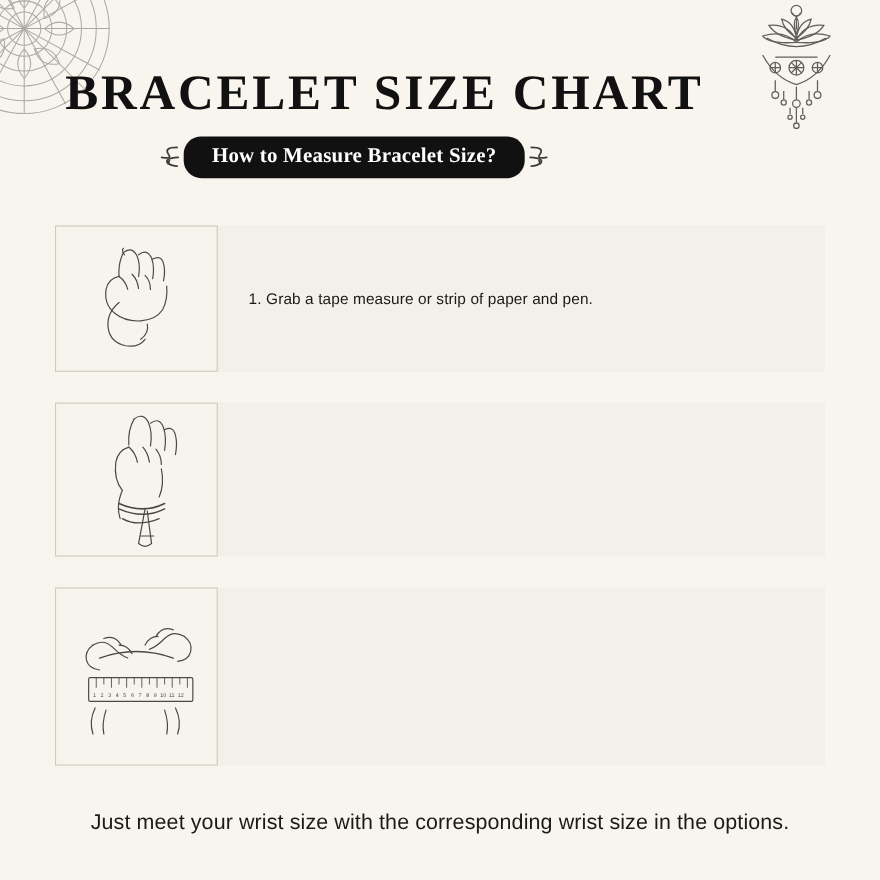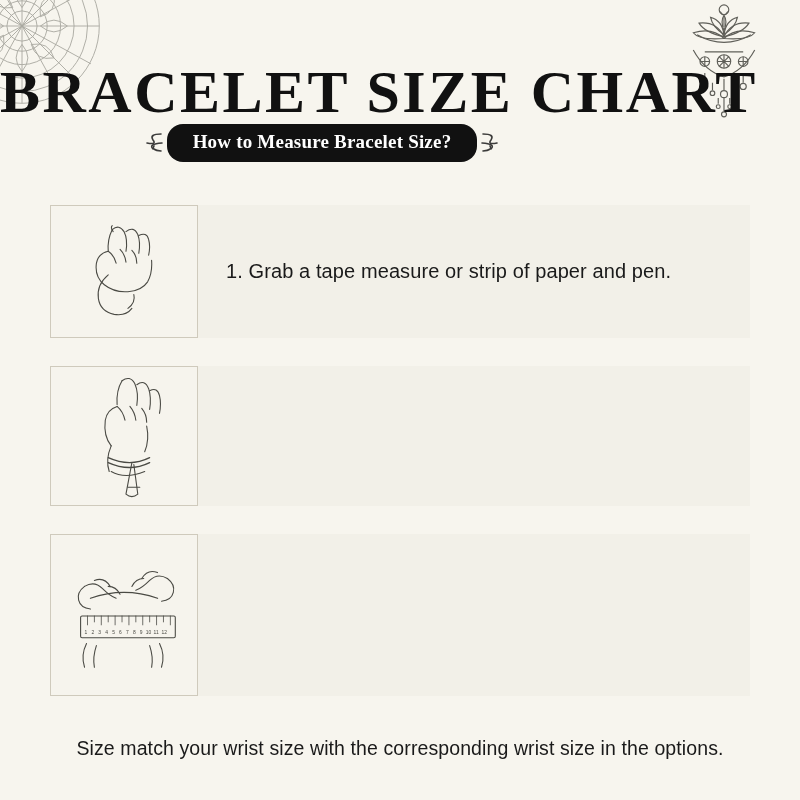--- a/index.html
+++ b/index.html
@@ -37,23 +37,23 @@
     opacity: 0.8;
     pointer-events: none;
   }
 
   
   .title {
     position: absolute;
     top: 58px;
     left: 0;
     width: 699px;
-    text-align: right;
+    text-align: center;
     font-family: "Liberation Serif", serif;
-    font-size: 60px;
+    font-size: 45px;
     letter-spacing: 2.5px;
     font-weight: 700;
     color: #111;
     white-space: nowrap;
   }
 
   .subtitle-row {
     position: absolute;
     top: 124px;
     left: 0;
@@ -105,21 +105,21 @@
     box-sizing: border-box;
     position: relative;
   }
   .thumb svg { display: block; width: 100%; height: 100%; }
 
   .step-text {
     flex: 1;
     display: flex;
     align-items: center;
     padding: 0 10px 0 28px;
-    font-size: 20px;
+    font-size: 14px;
     line-height: 1.52;
     color: #1a1a1a;
     letter-spacing: 0.1px;
   }
   .step.s3 .step-text { font-size: 21px; line-height: 1.5; }
 
   
   .footer {
     position: absolute;
     bottom: 40px;
@@ -302,13 +302,13 @@
             <text x="104" y="100">11</text>
             <text x="112" y="100">12</text>
         </g>
         <path d="M36 110 q-6 12 -2 24 M46 112 q-4 12 -2 22 M110 110 q6 12 2 24 M100 112 q4 12 2 22"></path>
       </svg>
     </div>
   </div>
 
 </div>
 
-<div class="footer">Size match your wrist size with the corresponding wrist size in the options.</div>
+<div class="footer">Just meet your wrist size with the corresponding wrist size in the options.</div>
 
 </body></html>

